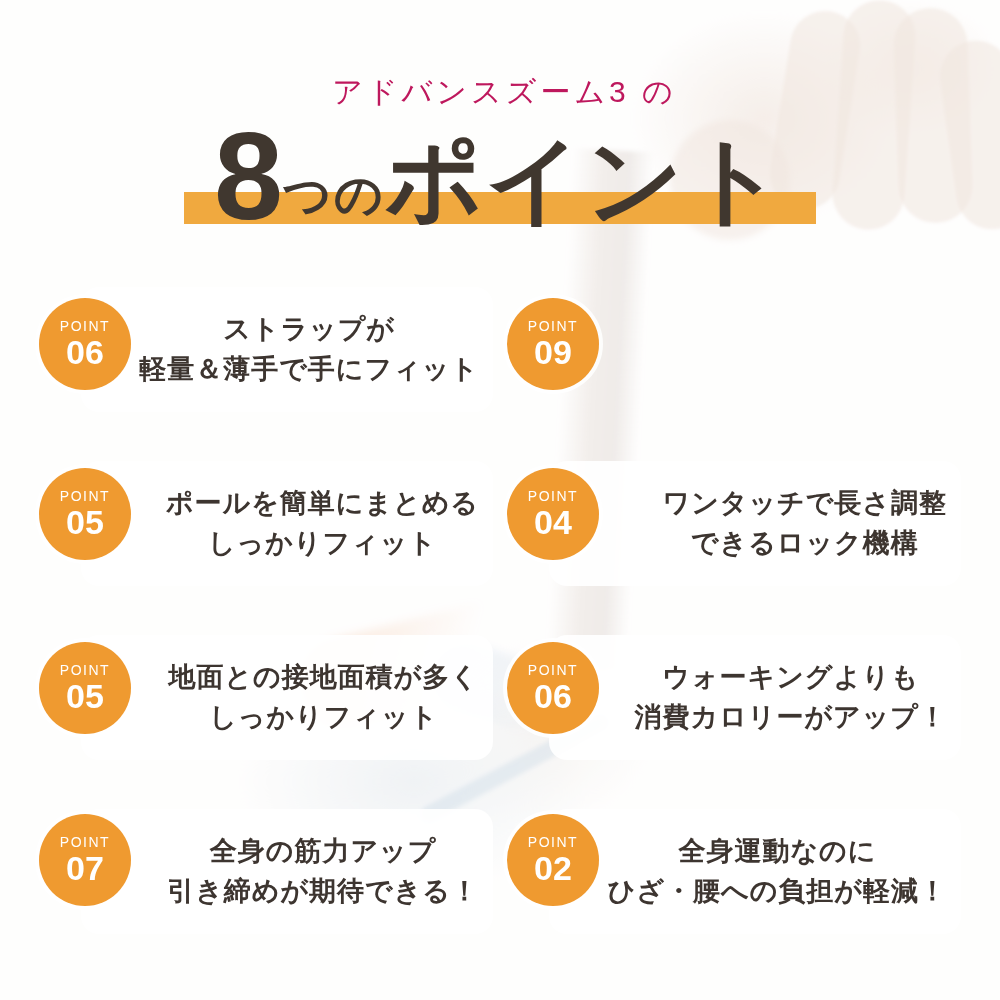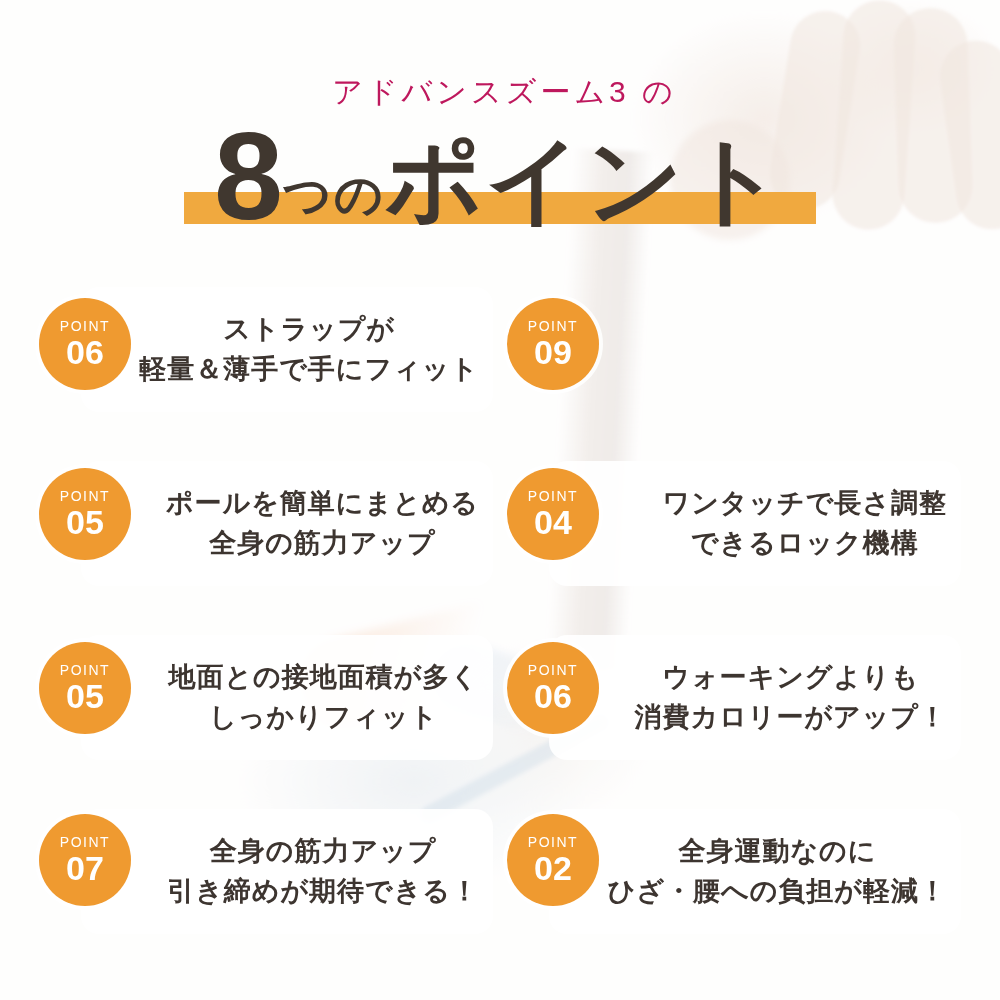--- a/index.html
+++ b/index.html
@@ -279,21 +279,21 @@
       </div>
     </div>
 
     <div class="point r2">
       <div class="badge">
         <span class="lbl">POINT</span>
         <span class="num">05</span>
       </div>
       <div class="card">
         <div class="card-text">ポールを簡単にまとめる
-全身の筋力アップ</div>
+しっかりフィット</div>
       </div>
     </div>
 
     <div class="point r2">
       <div class="badge">
         <span class="lbl">POINT</span>
         <span class="num">04</span>
       </div>
       <div class="card">
         <div class="card-text">ワンタッチで長さ調整

